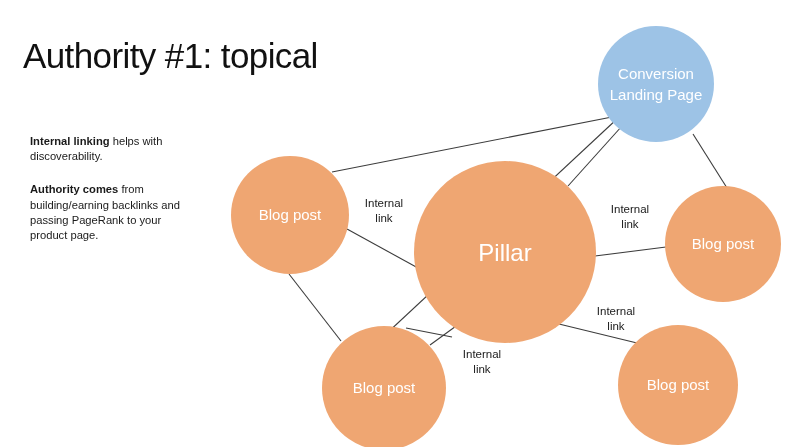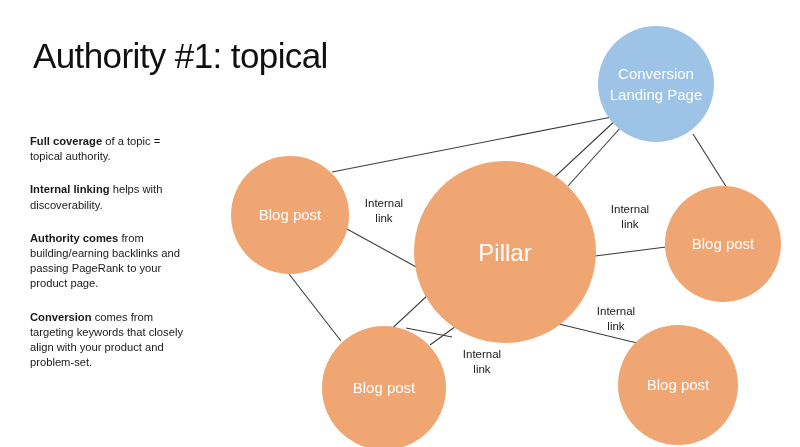--- a/index.html
+++ b/index.html
@@ -17,21 +17,21 @@
   }
   #slide {
     position: absolute;
     inset: 0;
     width: 800px;
     height: 447px;
     background: #ffffff;
   }
   #page-title {
     position: absolute;
-    left: 33px;
+    left: 23px;
     top: 36px;
     font-size: 35px;
     font-weight: 400;
     letter-spacing: -0.6px;
     color: #111111;
     white-space: nowrap;
   }
   #notes {
     position: absolute;
     left: 30px;
@@ -72,30 +72,24 @@
 </style>
 </head>
 <body>
 
 <div id="slide">
 
   <div id="page-title">Authority #1: topical</div>
 
   <div id="notes">
     <p class="note">
-      <b>Full coverage</b><span> of a topic = topical authority.</span>
-    </p>
-    <p class="note">
       <b>Internal linking</b><span> helps with discoverability.</span>
     </p>
     <p class="note">
       <b>Authority comes</b><span> from building/earning backlinks and passing PageRank to your product page.</span>
-    </p>
-    <p class="note">
-      <b>Conversion</b><span> comes from targeting keywords that closely align with your product and problem-set.</span>
     </p>
   </div>
 
   <svg id="diagram" viewBox="0 0 800 447">
     <g id="edges-group">
         <line x1="332" y1="172" x2="612" y2="117" class="edge" stroke="#3c3c3c"></line>
         <line x1="568" y1="186" x2="622" y2="126" class="edge" stroke="#3c3c3c"></line>
         <line x1="356" y1="362" x2="618" y2="118" class="edge" stroke="#3c3c3c"></line>
         <line x1="347" y1="229" x2="418" y2="268" class="edge" stroke="#3c3c3c"></line>
         <line x1="289" y1="274" x2="341" y2="341" class="edge" stroke="#3c3c3c"></line>

